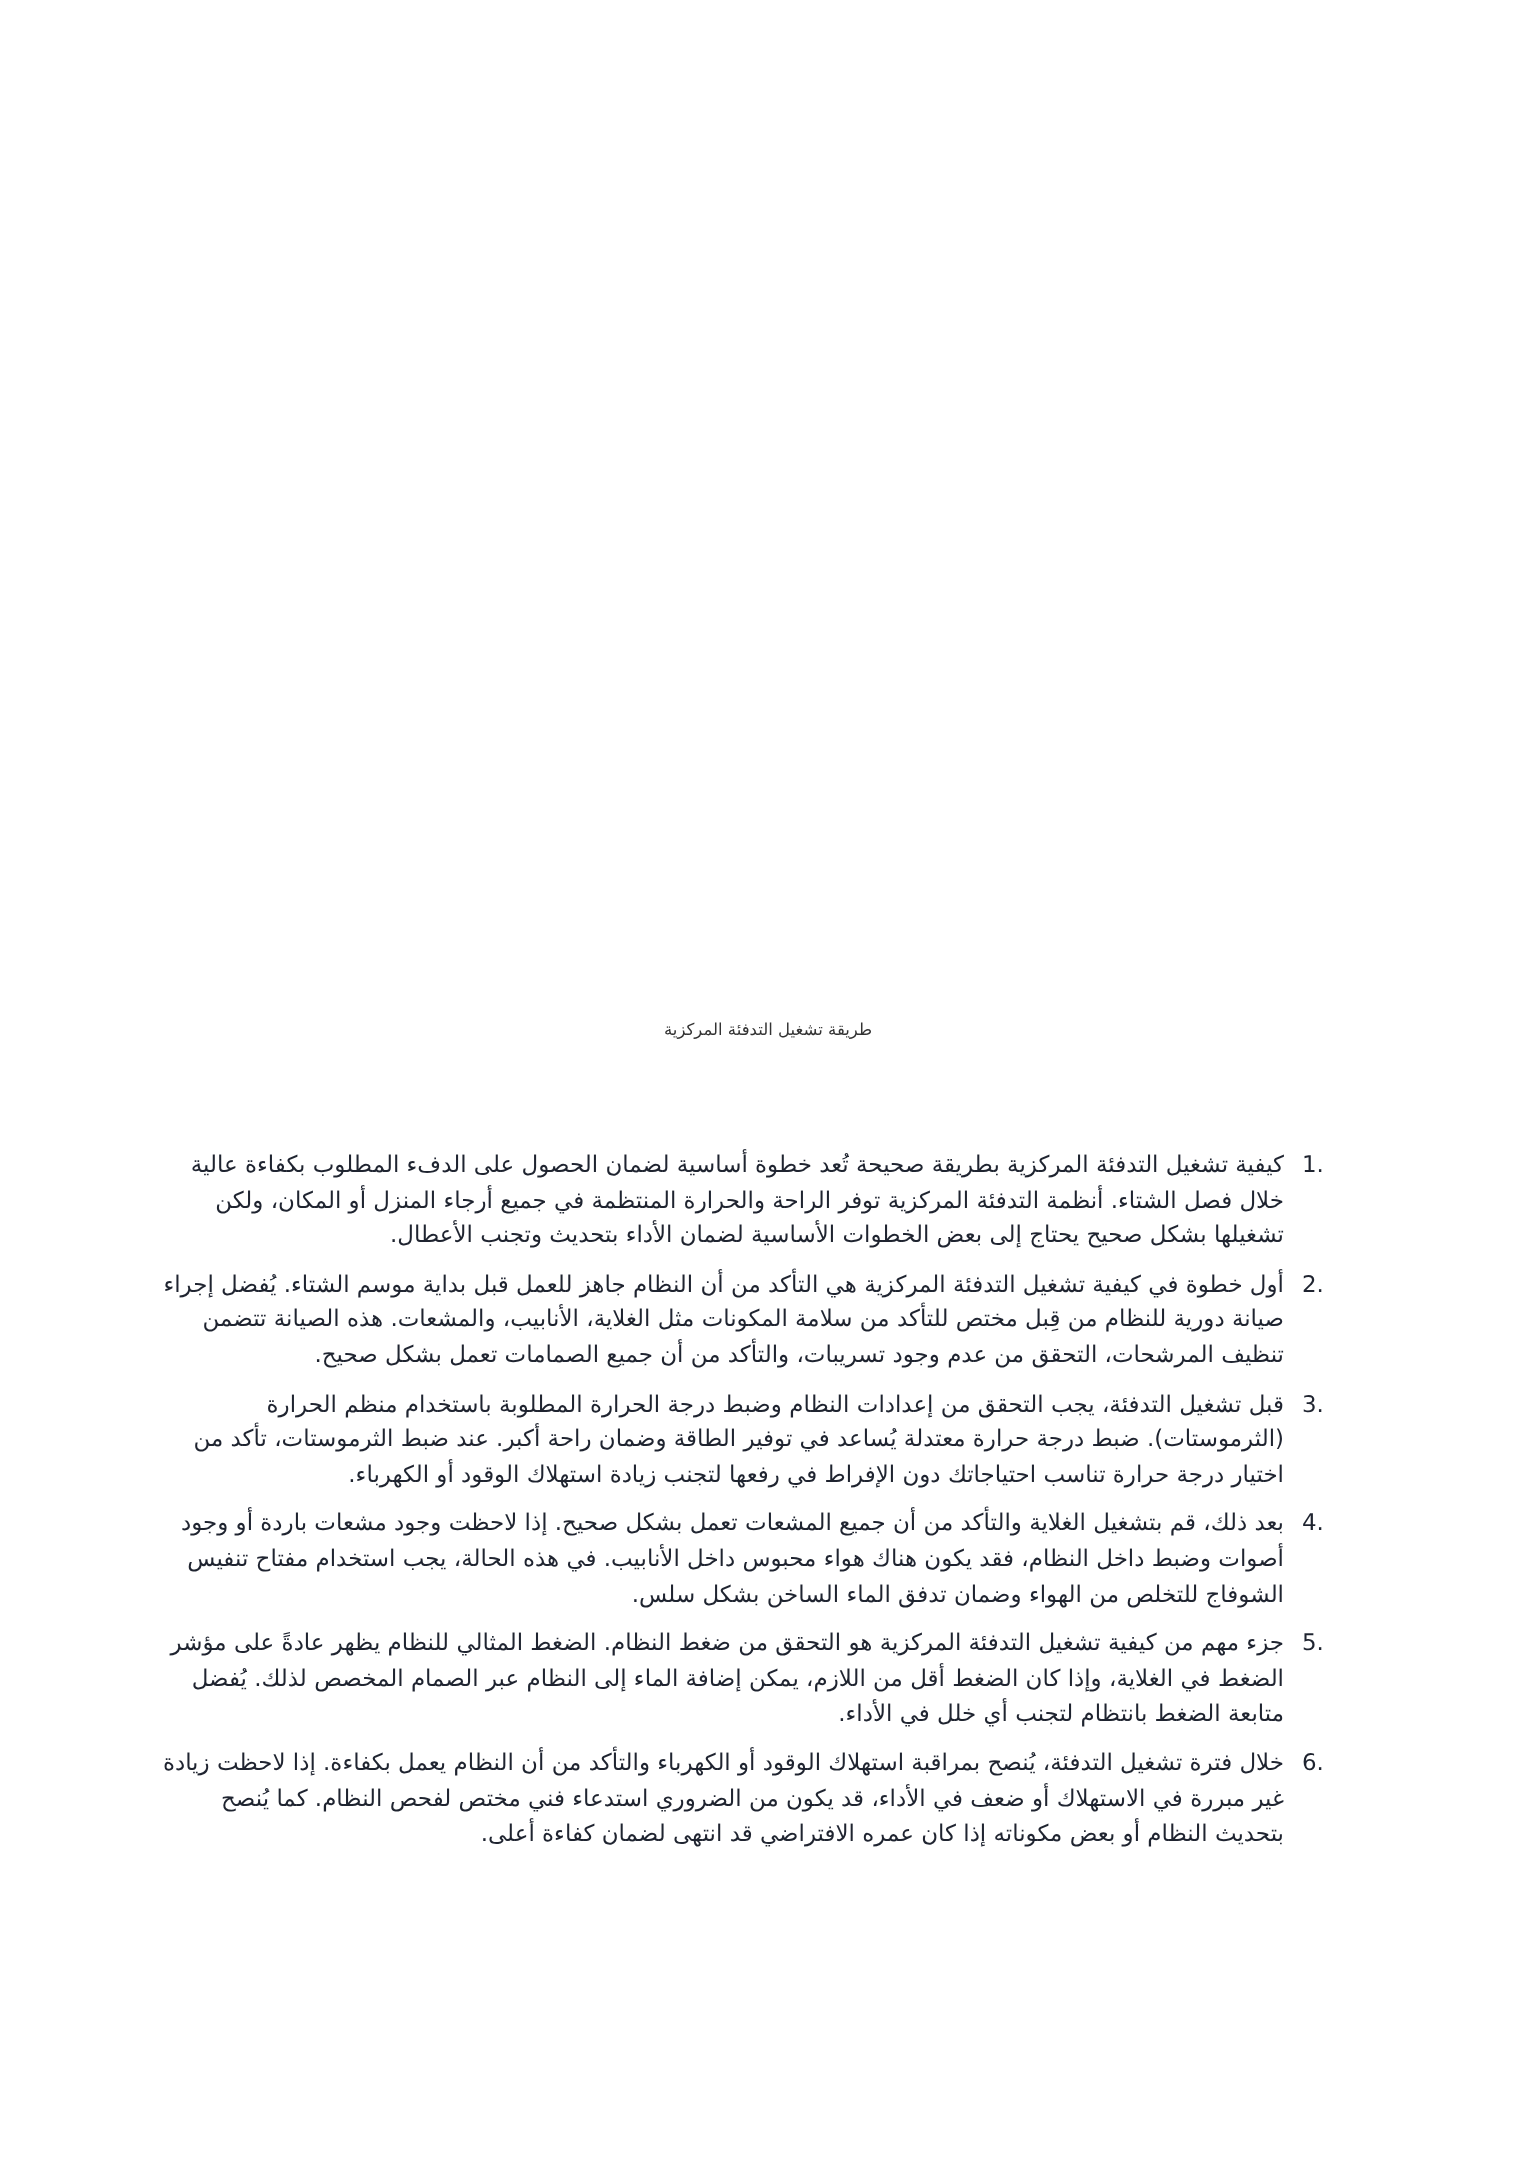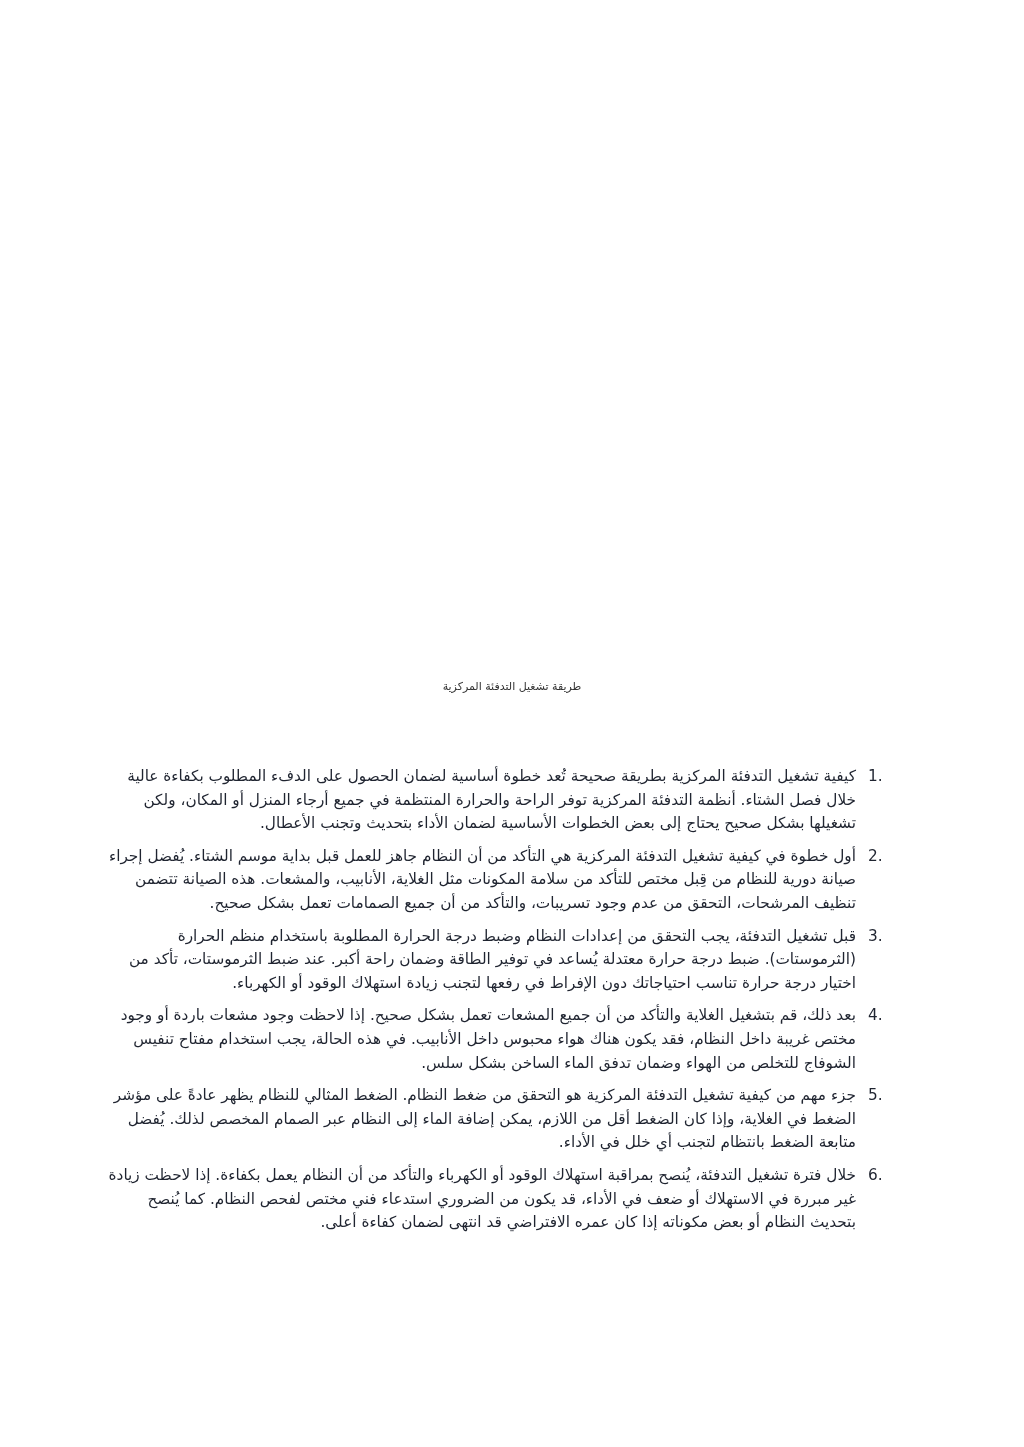--- a/index.html
+++ b/index.html
@@ -69,21 +69,21 @@
   <li class="step">
     <span class="step-num">2.</span>
     <span class="step-text">أول خطوة في كيفية تشغيل التدفئة المركزية هي التأكد من أن النظام جاهز للعمل قبل بداية موسم الشتاء. يُفضل إجراء صيانة دورية للنظام من قِبل مختص للتأكد من سلامة المكونات مثل الغلاية، الأنابيب، والمشعات. هذه الصيانة تتضمن تنظيف المرشحات، التحقق من عدم وجود تسريبات، والتأكد من أن جميع الصمامات تعمل بشكل صحيح.</span>
   </li>
   <li class="step">
     <span class="step-num">3.</span>
     <span class="step-text">قبل تشغيل التدفئة، يجب التحقق من إعدادات النظام وضبط درجة الحرارة المطلوبة باستخدام منظم الحرارة (الثرموستات). ضبط درجة حرارة معتدلة يُساعد في توفير الطاقة وضمان راحة أكبر. عند ضبط الثرموستات، تأكد من اختيار درجة حرارة تناسب احتياجاتك دون الإفراط في رفعها لتجنب زيادة استهلاك الوقود أو الكهرباء.</span>
   </li>
   <li class="step">
     <span class="step-num">4.</span>
-    <span class="step-text">بعد ذلك، قم بتشغيل الغلاية والتأكد من أن جميع المشعات تعمل بشكل صحيح. إذا لاحظت وجود مشعات باردة أو وجود مختص غريبة داخل النظام، فقد يكون هناك هواء محبوس داخل الأنابيب. في هذه الحالة، يجب استخدام مفتاح تنفيس الشوفاج للتخلص من الهواء وضمان تدفق الماء الساخن بشكل سلس.</span>
+    <span class="step-text">بعد ذلك، قم بتشغيل الغلاية والتأكد من أن جميع المشعات تعمل بشكل صحيح. إذا لاحظت وجود مشعات باردة أو وجود أصوات وضبط داخل النظام، فقد يكون هناك هواء محبوس داخل الأنابيب. في هذه الحالة، يجب استخدام مفتاح تنفيس الشوفاج للتخلص من الهواء وضمان تدفق الماء الساخن بشكل سلس.</span>
   </li>
   <li class="step">
     <span class="step-num">5.</span>
     <span class="step-text">جزء مهم من كيفية تشغيل التدفئة المركزية هو التحقق من ضغط النظام. الضغط المثالي للنظام يظهر عادةً على مؤشر الضغط في الغلاية، وإذا كان الضغط أقل من اللازم، يمكن إضافة الماء إلى النظام عبر الصمام المخصص لذلك. يُفضل متابعة الضغط بانتظام لتجنب أي خلل في الأداء.</span>
   </li>
   <li class="step">
     <span class="step-num">6.</span>
     <span class="step-text">خلال فترة تشغيل التدفئة، يُنصح بمراقبة استهلاك الوقود أو الكهرباء والتأكد من أن النظام يعمل بكفاءة. إذا لاحظت زيادة غير مبررة في الاستهلاك أو ضعف في الأداء، قد يكون من الضروري استدعاء فني مختص لفحص النظام. كما يُنصح بتحديث النظام أو بعض مكوناته إذا كان عمره الافتراضي قد انتهى لضمان كفاءة أعلى.</span>
   </li>
 </ol>

